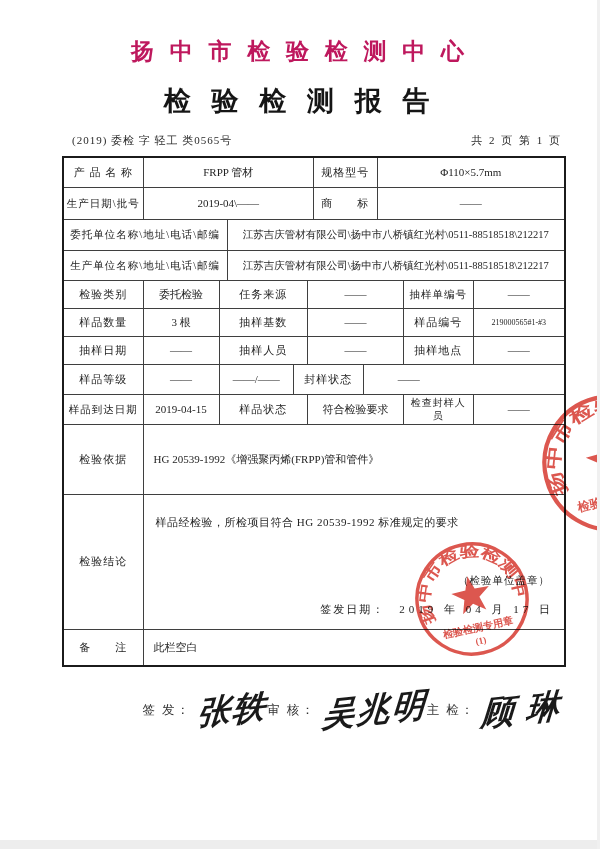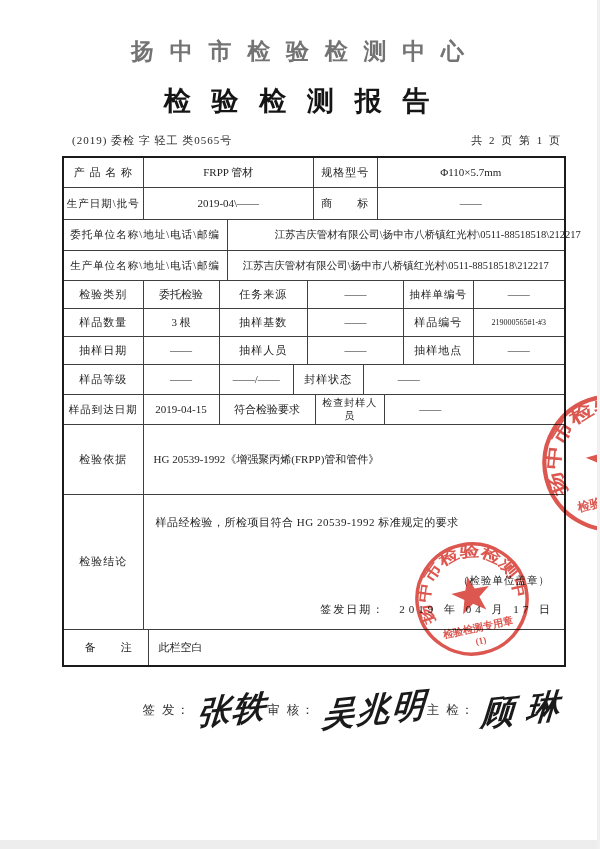--- a/index.html
+++ b/index.html
@@ -1,18 +1,18 @@
 <!DOCTYPE html>
 <html><head>
 <meta charset="utf-8">
 <style>
   html,body{margin:0;padding:0;width:600px;height:849px;background:#ffffff;overflow:hidden;position:relative;
     font-family:"Liberation Serif","DejaVu Serif",serif;color:#222;}
   .header{padding-top:36px;text-align:center;}
-  .org-title{font-size:23px;font-weight:bold;letter-spacing:5px;color:#737373;}
+  .org-title{font-size:23px;font-weight:bold;letter-spacing:5px;color:#be185d;}
   .report-title{font-size:27px;font-weight:bold;letter-spacing:7px;margin-top:16px;color:#151515;}
   .meta-row{width:504px;margin:14px auto 0 62px;display:flex;justify-content:space-between;font-size:11px;
     letter-spacing:1px;color:#2a2a2a;}
   .meta-row .left{padding-left:10px;}
   .meta-row .right{padding-right:4px;letter-spacing:2px;}
   
   .rtable{width:504px;margin:8px 0 0 62px;border:2px solid #1b1b1b;box-sizing:border-box;background:#fff;}
   .trow{display:flex;border-bottom:1px solid #3f3f3f;box-sizing:border-box;}
   .trow.nb{border-bottom:none;}
   .cell{box-sizing:border-box;border-right:1px solid #3f3f3f;display:flex;align-items:center;justify-content:center;
@@ -59,21 +59,21 @@
         <div class="cell val" style="flex: 0 0 34.1%;">FRPP 管材</div>
         <div class="cell lbl" style="flex: 0 0 12.7%;">规格型号</div>
         <div class="cell val" style="flex: 0 0 37.3%;">Φ110×5.7mm</div>
       </div>
       <div class="trow" style="height: 32px;">
         <div class="cell lbl" style="flex: 0 0 15.9%; font-size: 10.5px;">生产日期\批号</div>
         <div class="cell val" style="flex: 0 0 34.1%;">2019-04\——</div>
         <div class="cell lbl" style="flex: 0 0 12.7%;">商　　标</div>
         <div class="cell val" style="flex: 0 0 37.3%;">——</div>
       </div>
-      <div class="trow" style="height: 31px; gap: 32px;">
+      <div class="trow" style="height: 31px;">
         <div class="cell lbl" style="flex: 0 0 32.7%; font-size: 10.5px;">委托单位名称\地址\电话\邮编</div>
         <div class="cell val" style="flex: 0 0 67.3%; font-size: 10.5px;">江苏吉庆管材有限公司\扬中市八桥镇红光村\0511-88518518\212217</div>
       </div>
       <div class="trow" style="height: 30px;">
         <div class="cell lbl" style="flex: 0 0 32.7%; font-size: 10.5px;">生产单位名称\地址\电话\邮编</div>
         <div class="cell val" style="flex: 0 0 67.3%; font-size: 10.5px;">江苏吉庆管材有限公司\扬中市八桥镇红光村\0511-88518518\212217</div>
       </div>
       <div class="trow" style="height: 28px;">
         <div class="cell lbl" style="flex: 0 0 15.9%;">检验类别</div>
         <div class="cell val" style="flex: 0 0 15.2%;">委托检验</div>
@@ -101,20 +101,21 @@
       <div class="trow" style="height: 30px;">
         <div class="cell lbl" style="flex: 0 0 15.9%;">样品等级</div>
         <div class="cell val" style="flex: 0 0 15.2%;">——</div>
         <div class="cell val" style="flex: 0 0 14.9%;">——/——</div>
         <div class="cell lbl" style="flex: 0 0 13.9%;">封样状态</div>
         <div class="cell val" style="flex: 0 0 18.1%;">——</div>
       </div>
       <div class="trow" style="height: 30px;">
         <div class="cell lbl" style="flex: 0 0 15.9%; font-size: 10.5px;">样品到达日期</div>
         <div class="cell val" style="flex: 0 0 15.2%;">2019-04-15</div>
+        <div class="cell lbl" style="flex: 0 0 17.7%;">样品状态</div>
         <div class="cell val" style="flex: 0 0 19.2%;">符合检验要求</div>
         <div class="cell lbl" style="flex: 0 0 13.9%; font-size: 10px;">检查封样人员</div>
         <div class="cell val" style="flex: 0 0 18.1%;">——</div>
       </div>
       <div class="trow" style="height: 70px;">
         <div class="cell lbl" style="flex: 0 0 15.9%;">检验依据</div>
         <div class="cell lt" style="flex: 0 0 84.1%;">HG 20539-1992《增强聚丙烯(FRPP)管和管件》</div>
       </div>
     </div>
 
@@ -123,21 +124,21 @@
     <div class="cell conc" style="flex:0 0 84.1%">
       <div class="conc-text">样品经检验，所检项目符合 HG 20539-1992 标准规定的要求</div>
       <div class="seal-hint">（检验单位盖章）</div>
       <div class="issue-line">
         <span>签发日期：</span><span class="dsp">2019 年 04 月 17 日</span>
       </div>
     </div>
   </div>
 
   <div>
-      <div class="trow nb" style="height: 35px; padding-left: 6px;">
+      <div class="trow nb" style="height: 35px;">
         <div class="cell lbl" style="flex: 0 0 15.9%;">备　　注</div>
         <div class="cell lt" style="flex: 0 0 84.1%;">此栏空白</div>
       </div>
     </div>
 </div>
 
 <div class="sign-row">
   <div class="sign-group">
     <span class="sign-label">签 发：</span>
     <span class="sign-name">张轶</span>

